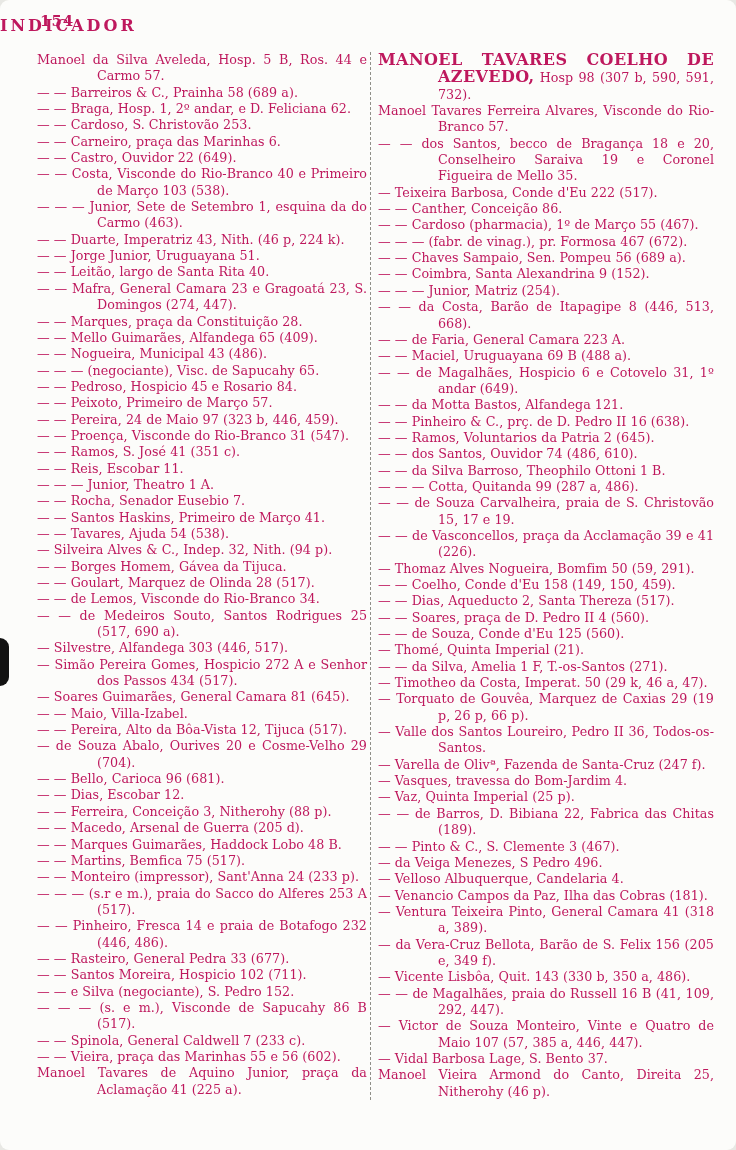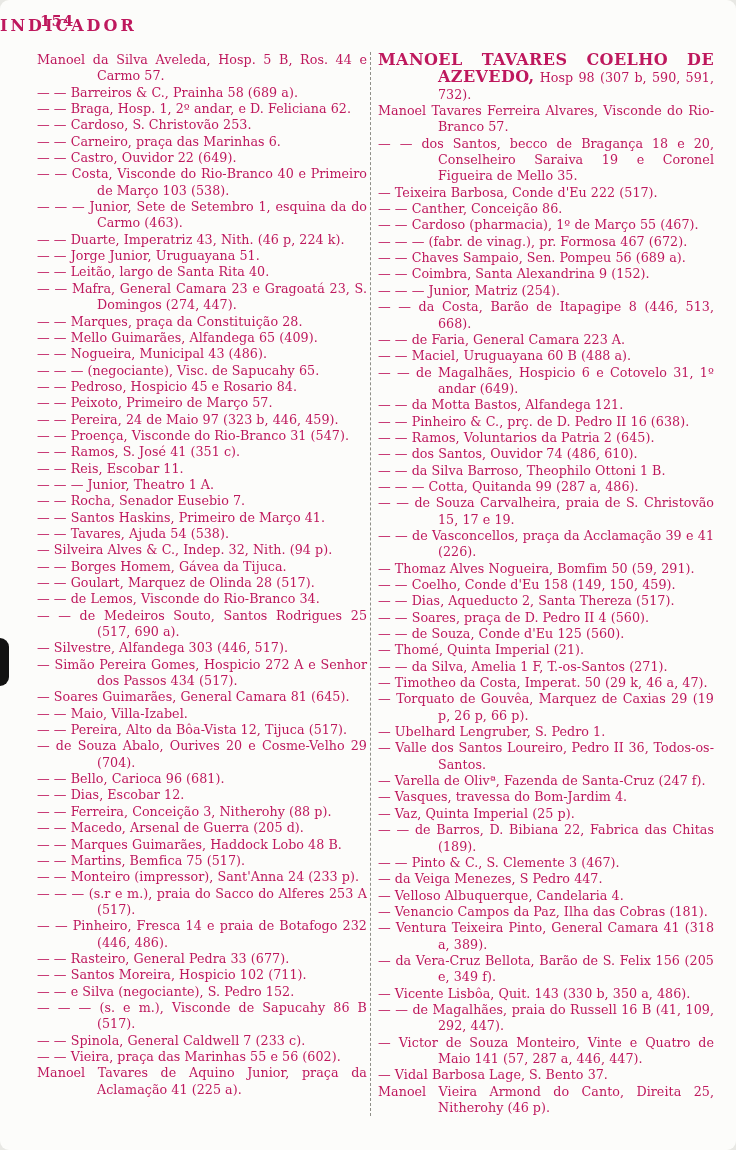--- a/index.html
+++ b/index.html
@@ -146,52 +146,51 @@
         <p class="entry">— — dos Santos, becco de Bragança 18 e 20, Conselheiro Saraiva 19 e Coronel Figueira de Mello 35.</p>
         <p class="entry">— Teixeira Barbosa, Conde d'Eu 222 (517).</p>
         <p class="entry">— — Canther, Conceição 86.</p>
         <p class="entry">— — Cardoso (pharmacia), 1º de Março 55 (467).</p>
         <p class="entry">— — — (fabr. de vinag.), pr. Formosa 467 (672).</p>
         <p class="entry">— — Chaves Sampaio, Sen. Pompeu 56 (689 a).</p>
         <p class="entry">— — Coimbra, Santa Alexandrina 9 (152).</p>
         <p class="entry">— — — Junior, Matriz (254).</p>
         <p class="entry">— — da Costa, Barão de Itapagipe 8 (446, 513, 668).</p>
         <p class="entry">— — de Faria, General Camara 223 A.</p>
-        <p class="entry">— — Maciel, Uruguayana 60 B (488 a).</p>
+        <p class="entry">— — Maciel, Uruguayana 69 B (488 a).</p>
         <p class="entry">— — de Magalhães, Hospicio 6 e Cotovelo 31, 1º andar (649).</p>
         <p class="entry">— — da Motta Bastos, Alfandega 121.</p>
         <p class="entry">— — Pinheiro &amp; C., prç. de D. Pedro II 16 (638).</p>
         <p class="entry">— — Ramos, Voluntarios da Patria 2 (645).</p>
         <p class="entry">— — dos Santos, Ouvidor 74 (486, 610).</p>
         <p class="entry">— — da Silva Barroso, Theophilo Ottoni 1 B.</p>
         <p class="entry">— — — Cotta, Quitanda 99 (287 a, 486).</p>
         <p class="entry">— — de Souza Carvalheira, praia de S. Christovão 15, 17 e 19.</p>
         <p class="entry">— — de Vasconcellos, praça da Acclamação 39 e 41 (226).</p>
         <p class="entry">— Thomaz Alves Nogueira, Bomfim 50 (59, 291).</p>
         <p class="entry">— — Coelho, Conde d'Eu 158 (149, 150, 459).</p>
         <p class="entry">— — Dias, Aqueducto 2, Santa Thereza (517).</p>
         <p class="entry">— — Soares, praça de D. Pedro II 4 (560).</p>
         <p class="entry">— — de Souza, Conde d'Eu 125 (560).</p>
         <p class="entry">— Thomé, Quinta Imperial (21).</p>
         <p class="entry">— — da Silva, Amelia 1 F, T.-os-Santos (271).</p>
         <p class="entry">— Timotheo da Costa, Imperat. 50 (29 k, 46 a, 47).</p>
         <p class="entry">— Torquato de Gouvêa, Marquez de Caxias 29 (19 p, 26 p, 66 p).</p>
-        <p class="entry">— Ubelhard Lengruber, S. Pedro 1.</p>
         <p class="entry">— Valle dos Santos Loureiro, Pedro II 36, Todos-os-Santos.</p>
         <p class="entry">— Varella de Olivª, Fazenda de Santa-Cruz (247 f).</p>
         <p class="entry">— Vasques, travessa do Bom-Jardim 4.</p>
         <p class="entry">— Vaz, Quinta Imperial (25 p).</p>
         <p class="entry">— — de Barros, D. Bibiana 22, Fabrica das Chitas (189).</p>
         <p class="entry">— — Pinto &amp; C., S. Clemente 3 (467).</p>
-        <p class="entry">— da Veiga Menezes, S Pedro 447.</p>
+        <p class="entry">— da Veiga Menezes, S Pedro 496.</p>
         <p class="entry">— Velloso Albuquerque, Candelaria 4.</p>
         <p class="entry">— Venancio Campos da Paz, Ilha das Cobras (181).</p>
         <p class="entry">— Ventura Teixeira Pinto, General Camara 41 (318 a, 389).</p>
         <p class="entry">— da Vera-Cruz Bellota, Barão de S. Felix 156 (205 e, 349 f).</p>
         <p class="entry">— Vicente Lisbôa, Quit. 143 (330 b, 350 a, 486).</p>
         <p class="entry">— — de Magalhães, praia do Russell 16 B (41, 109, 292, 447).</p>
-        <p class="entry">— Victor de Souza Monteiro, Vinte e Quatro de Maio 141 (57, 287 a, 446, 447).</p>
+        <p class="entry">— Victor de Souza Monteiro, Vinte e Quatro de Maio 107 (57, 385 a, 446, 447).</p>
         <p class="entry">— Vidal Barbosa Lage, S. Bento 37.</p>
         <p class="entry">Manoel Vieira Armond do Canto, Direita 25, Nitherohy (46 p).</p>
       </div>
   </div>
 
 </div>
 
 </body></html>

